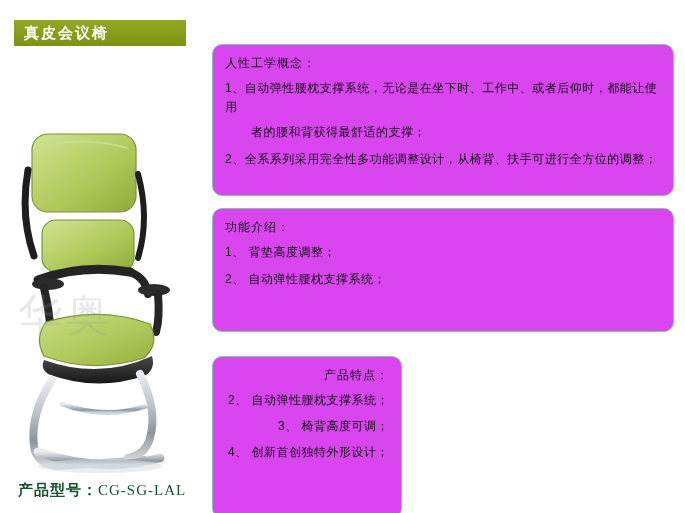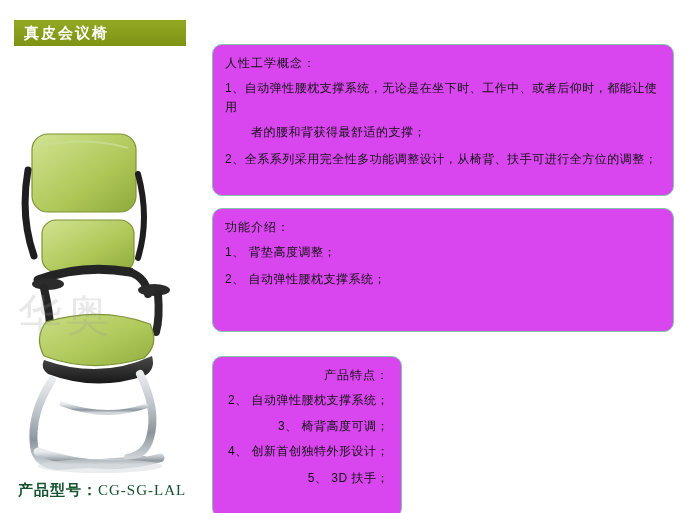--- a/index.html
+++ b/index.html
@@ -175,17 +175,16 @@
     <div class="box-title">功能介绍：</div>
     <p>1、 背垫高度调整；</p>
     <p>2、 自动弹性腰枕支撑系统；</p>
   </div>
 
   <div class="box" id="box-features">
     <div class="box-title">产品特点：</div>
     <p>2、 自动弹性腰枕支撑系统；</p>
     <p>3、 椅背高度可调；</p>
     <p>4、 创新首创独特外形设计；</p>
-    <p>5、 3D 扶手；</p>
   </div>
 
 
 </div>
 
 </body></html>

